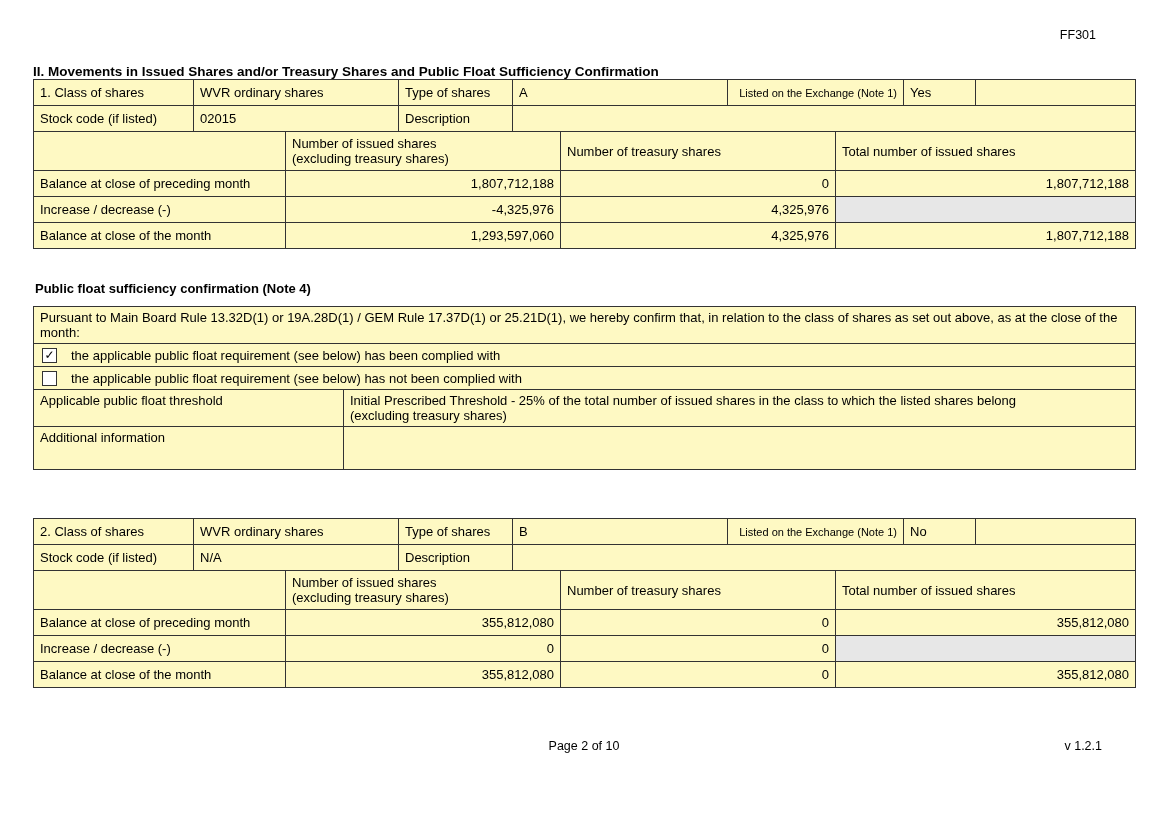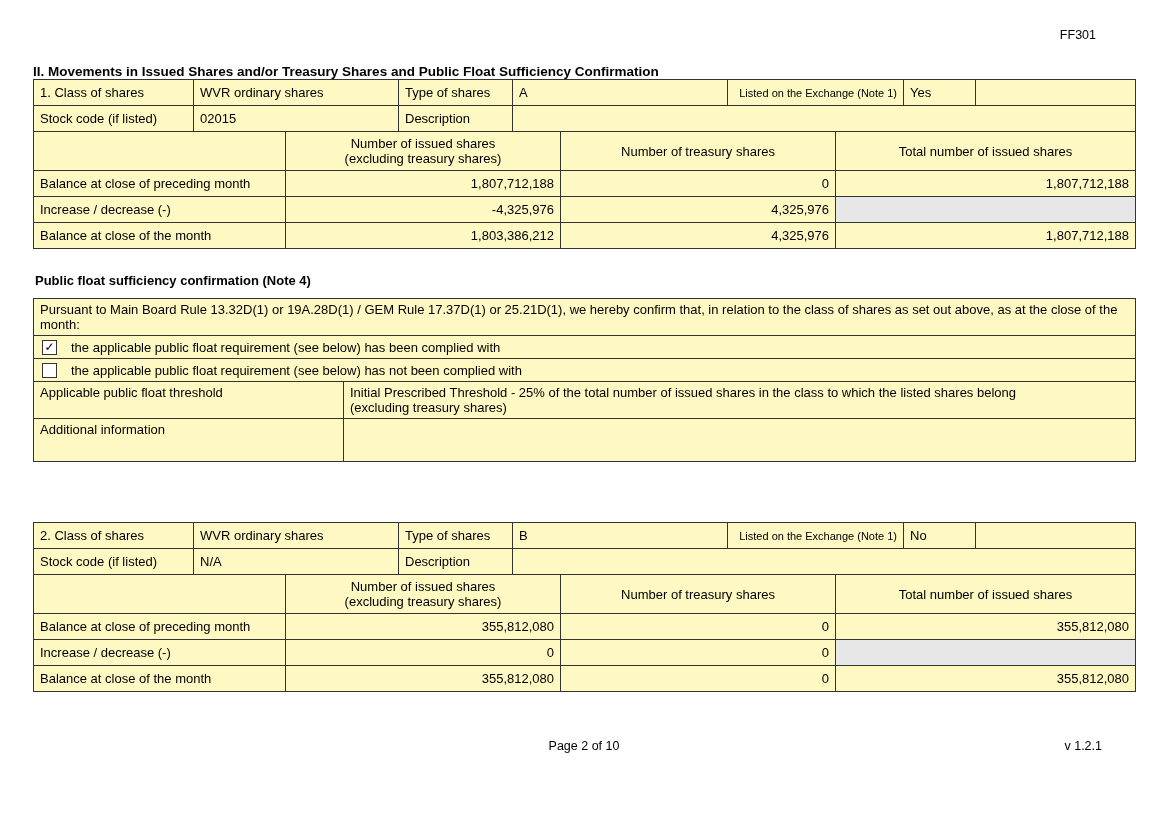--- a/index.html
+++ b/index.html
@@ -5,28 +5,28 @@
   html, body { margin: 0; padding: 0; background: #ffffff; }
   body {
     width: 1168px; height: 825px; position: relative;
     font-family: "Liberation Sans", sans-serif;
     font-size: 13px; color: #000;
     -webkit-font-smoothing: antialiased;
   }
   .form-code { position: absolute; top: 28px; right: 72px; font-size: 12.5px; }
   .content { position: absolute; left: 33px; top: 64px; width: 1102px; }
   .section-title { font-size: 13.5px; font-weight: bold; margin: 0 0 0 0; }
-  .sub-heading { font-size: 13px; font-weight: bold; margin: 24px 0 10px 2px; }
+  .sub-heading { font-size: 13px; font-weight: bold; margin: 32px 0 10px 2px; }
 
   table { border-collapse: collapse; table-layout: fixed; width: 1102px; background: #fef9c3; }
   td { border: 1px solid #333; padding: 3px 6px; vertical-align: top; overflow: hidden; }
   .stack { margin-top: -1px; }
 
   .t-info td { height: 19px; vertical-align: middle; }
-  .t-colhead td { height: 32px; vertical-align: middle; text-align: center; white-space: pre-line; }
+  .t-colhead td { height: 32px; vertical-align: middle; white-space: pre-line; }
   .t-data td { height: 19px; vertical-align: middle; }
   .num { text-align: right; }
   .grey { background: #e7e7e7; }
   .sm { font-size: 11px; text-align: right; }
   .tight { font-size: 12.4px; white-space: nowrap; }
   .prewrap { white-space: pre-line; }
 
   .opt-row td { height: 16px; vertical-align: middle; }
   .opt { display: flex; align-items: center; gap: 14px; }
   .checkbox {
@@ -100,21 +100,21 @@
       <td class="num">1,807,712,188</td>
     </tr>
     <tr class="t-data">
       <td>Increase / decrease (-)</td>
       <td class="num">-4,325,976</td>
       <td class="num">4,325,976</td>
       <td class="num grey"></td>
     </tr>
     <tr class="t-data">
       <td>Balance at close of the month</td>
-      <td class="num">1,803,386,212</td>
+      <td class="num">1,293,597,060</td>
       <td class="num">4,325,976</td>
       <td class="num">1,807,712,188</td>
     </tr>
   </tbody>
     </table>
 
   <div class="sub-heading">Public float sufficiency confirmation (Note 4)</div>
 
   <table>
     <colgroup>
@@ -146,21 +146,21 @@
       <td class="prewrap">Initial Prescribed Threshold - 25% of the total number of issued shares in the class to which the listed shares belong
 (excluding treasury shares)</td>
     </tr>
     <tr class="tall">
       <td>Additional information</td>
       <td></td>
     </tr>
   </tbody>
     </table>
 
-  <table style="margin-top:60px">
+  <table style="margin-top:48px">
     <colgroup>
       <col style="width:160px">
         <col style="width:205px">
         <col style="width:114px">
       <col style="width:215px">
         <col style="width:176px">
         <col style="width:72px">
         <col style="width:160px">
     </colgroup>
     <tbody>

